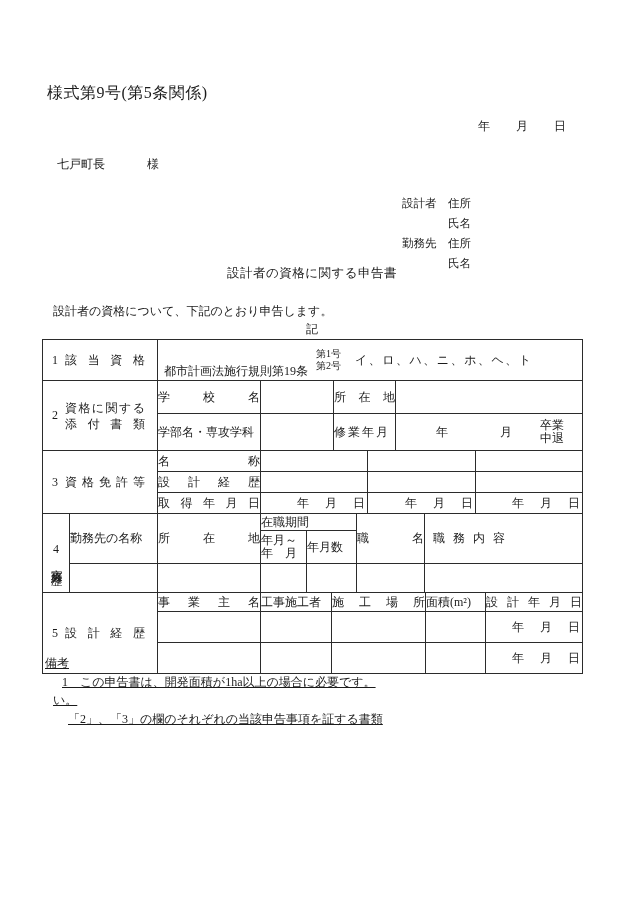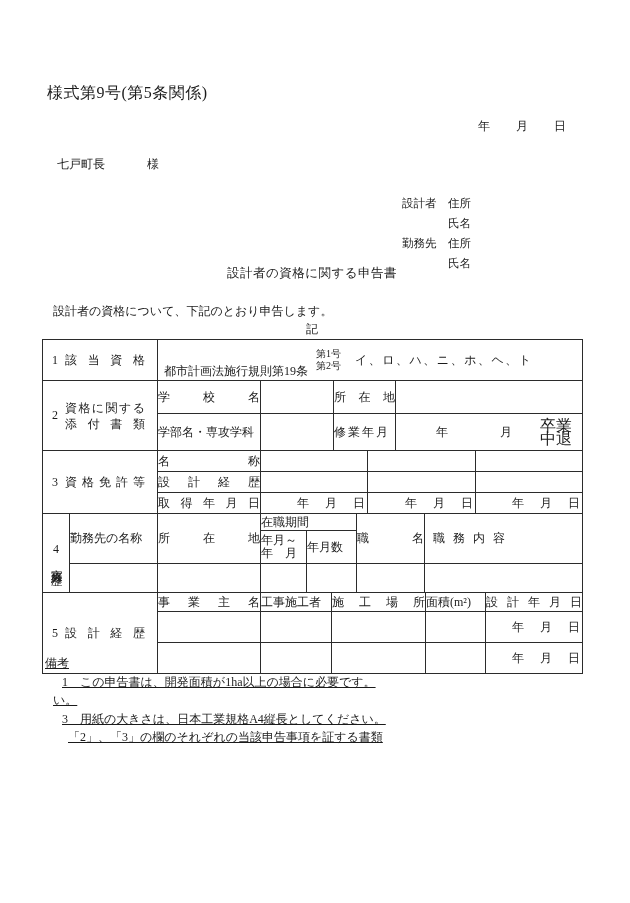--- a/index.html
+++ b/index.html
@@ -24,21 +24,21 @@
   .tablewrap td{border:1px solid #2b2b2b;font-size:12px;padding:0;vertical-align:middle;overflow:hidden;}
   .h36 td{height:36px}.h32 td{height:32px}.h20 td{height:20px}
   .h16 td{height:16px}.h28 td{height:28px}.h30 td{height:30px}.h18 td{height:18px}
   .numlbl{display:flex;align-items:center;padding-left:4px;}
   .num{width:16px;flex:none;text-align:center;}
   .jtxt{flex:1;text-align:justify;text-align-last:justify;padding:0 12px 0 2px;line-height:16px;}
   .jl{text-align:justify;text-align-last:justify;}.p8{padding:0 8px}.p10{padding:0 10px}.p12{padding:0 12px}.p16{padding:0 16px}
   .ctr{text-align:left;}
   .ls2{letter-spacing:2px}.ls8{letter-spacing:8px;text-indent:8px}
   .sm{font-size:10px;line-height:12px;}
-  .sm2{font-size:16px;line-height:13px;}
+  .sm2{font-size:12px;line-height:13px;}
   .dater{text-align:right;padding-right:10px;letter-spacing:2px;}
   .r1c{display:flex;align-items:center;padding-left:6px;}
   .r1c .law{flex:none;margin-top:23px;}
   .r1c .clauses{flex:none;margin-left:8px;text-align:left;}
   .r1c .items{flex:none;margin-left:14px;letter-spacing:1.5px;}
   .gradcell{display:flex;align-items:center;}
   .gradcell .y{margin-left:40px;}
   .gradcell .m{margin-left:52px;}
   .gradcell .gd{margin-left:28px;text-align:left;}
   .col4{display:flex;flex-direction:column;align-items:center;padding-top:4px;gap:3px;}
@@ -278,17 +278,16 @@
       </tr>
     </tbody>
       </table>
 
   </div>
 
   <div class="abs notes">
     <div class="nline pl18">備考</div>
     <div class="nline pl35">1　この申告書は、開発面積が1ha以上の場合に必要です。</div>
     <div class="nline pl26">い。</div>
-    <div class="nline pl35">3　用紙の大きさは、日本工業規格A4縦長としてください。</div>
     <div class="nline pl41">「2」、「3」の欄のそれぞれの当該申告事項を証する書類</div>
   </div>
 
 </div>
 
 </body></html>

